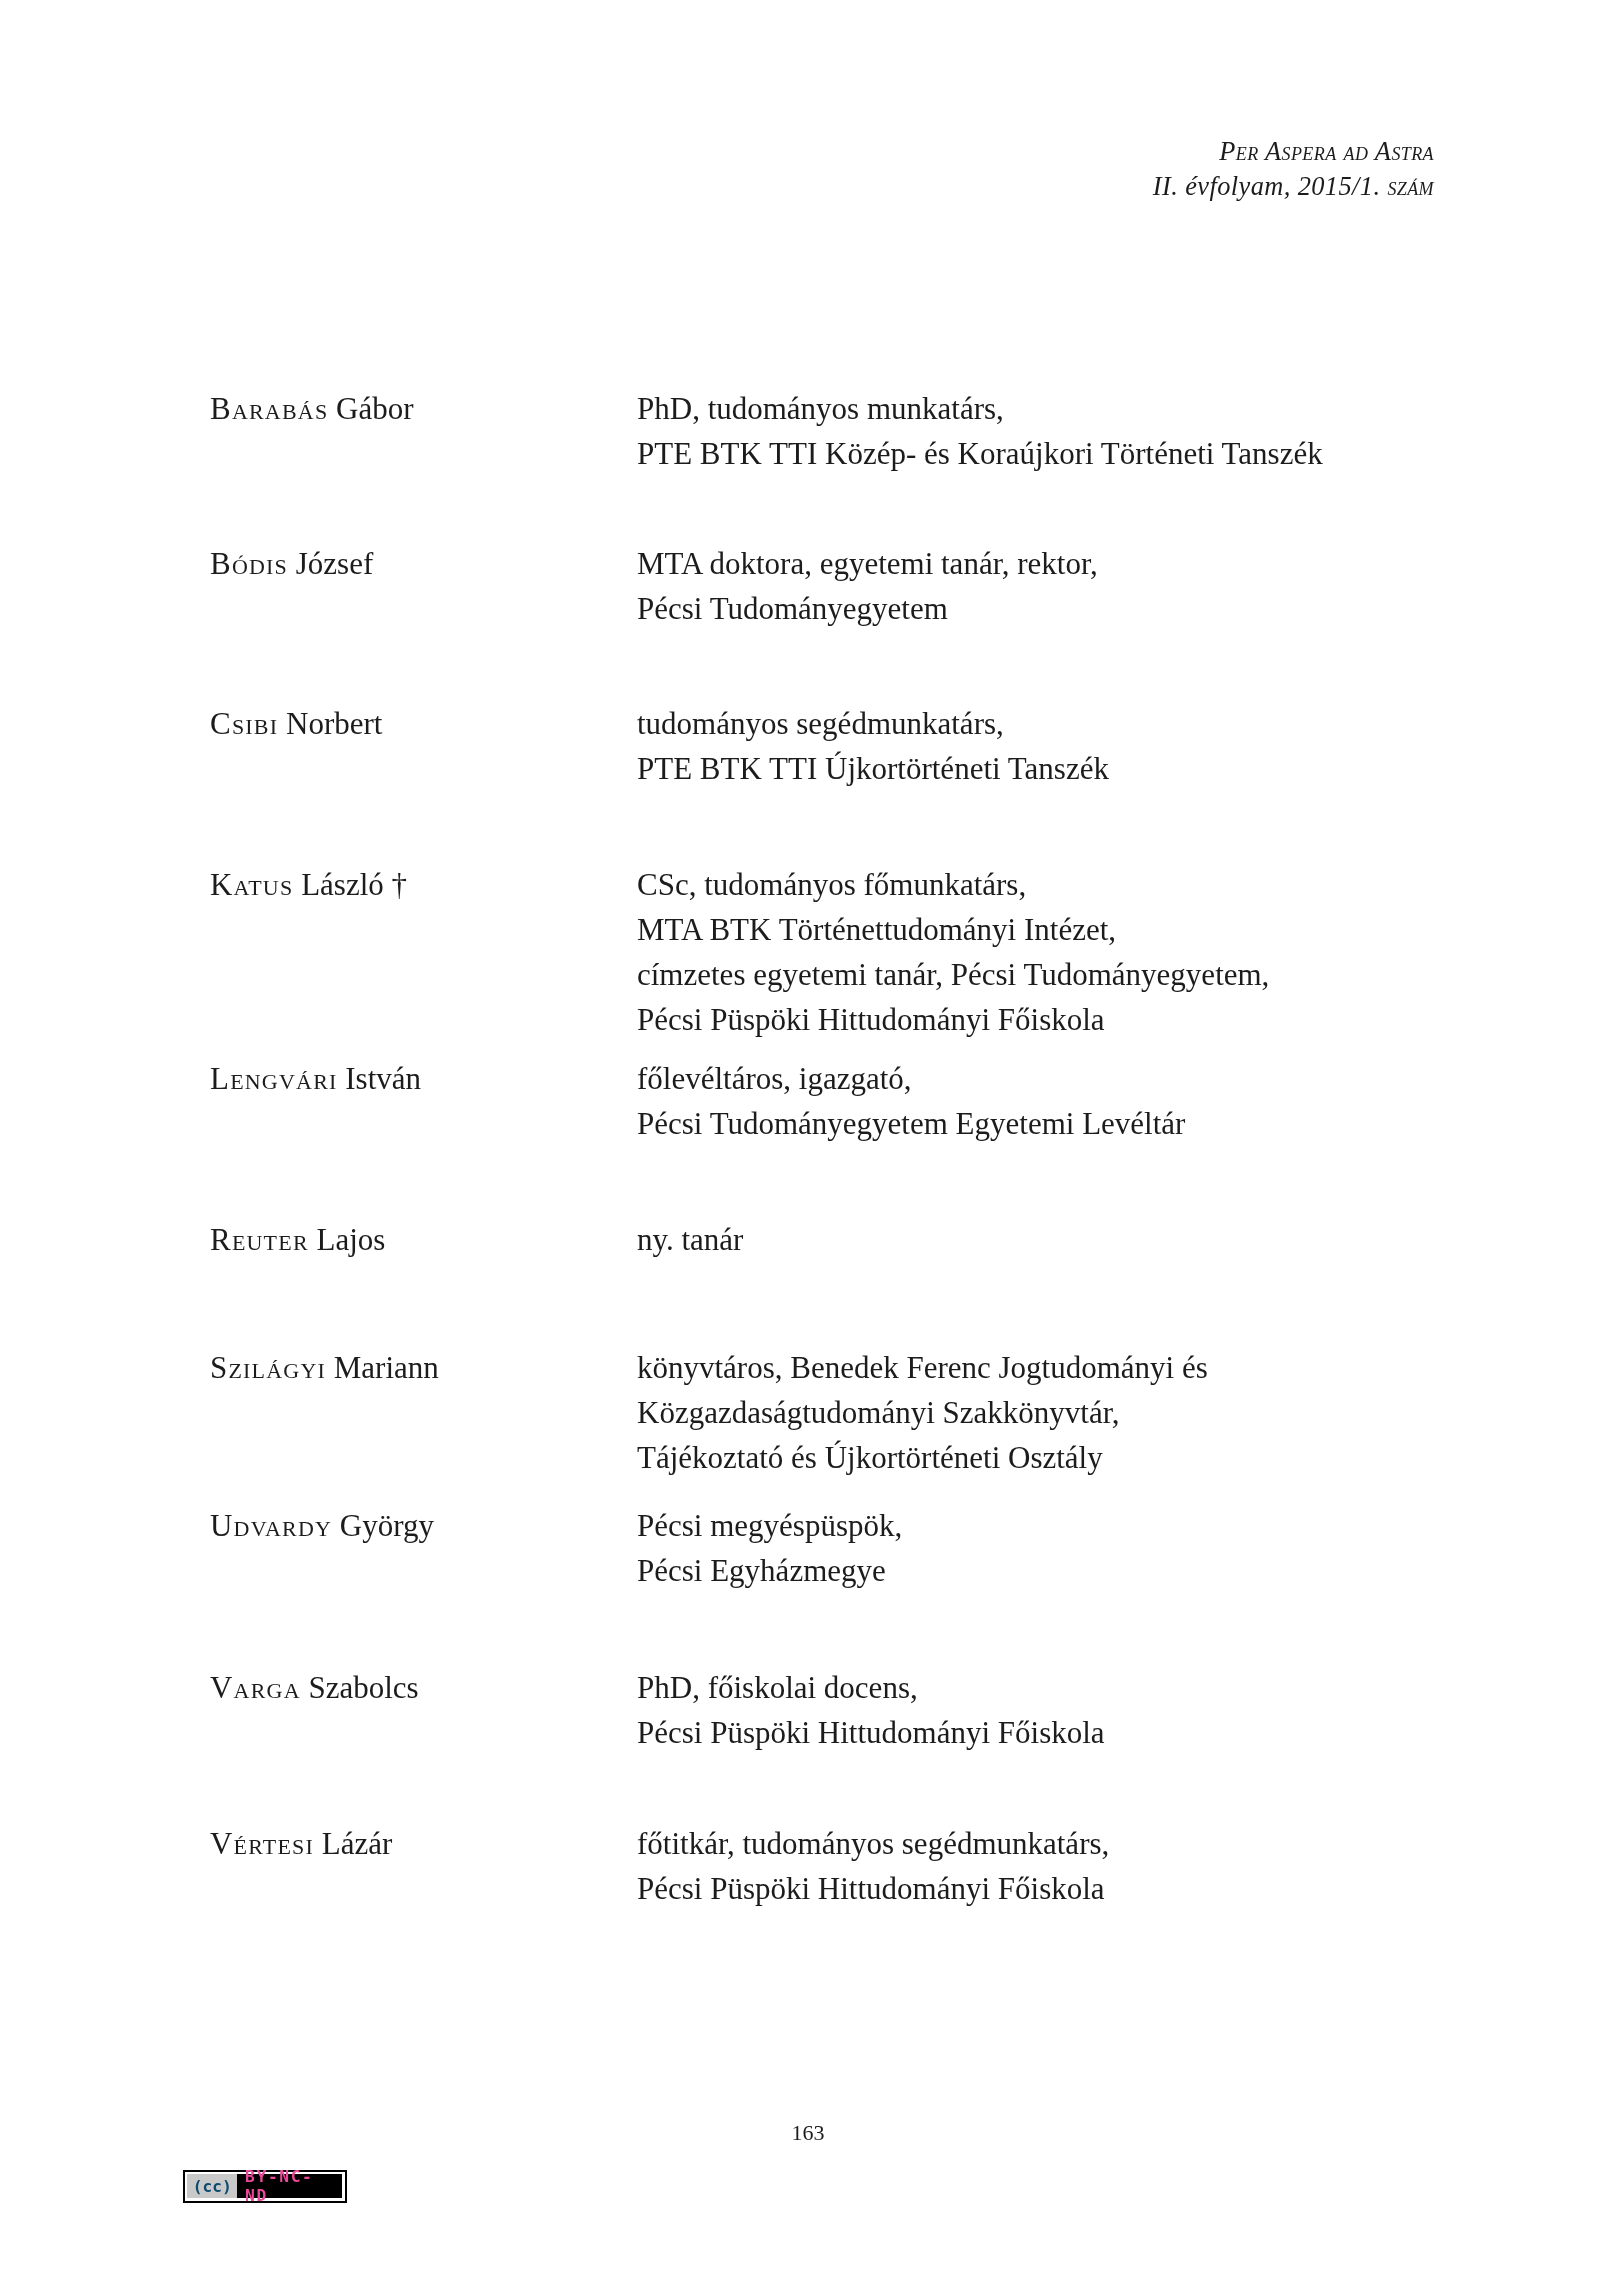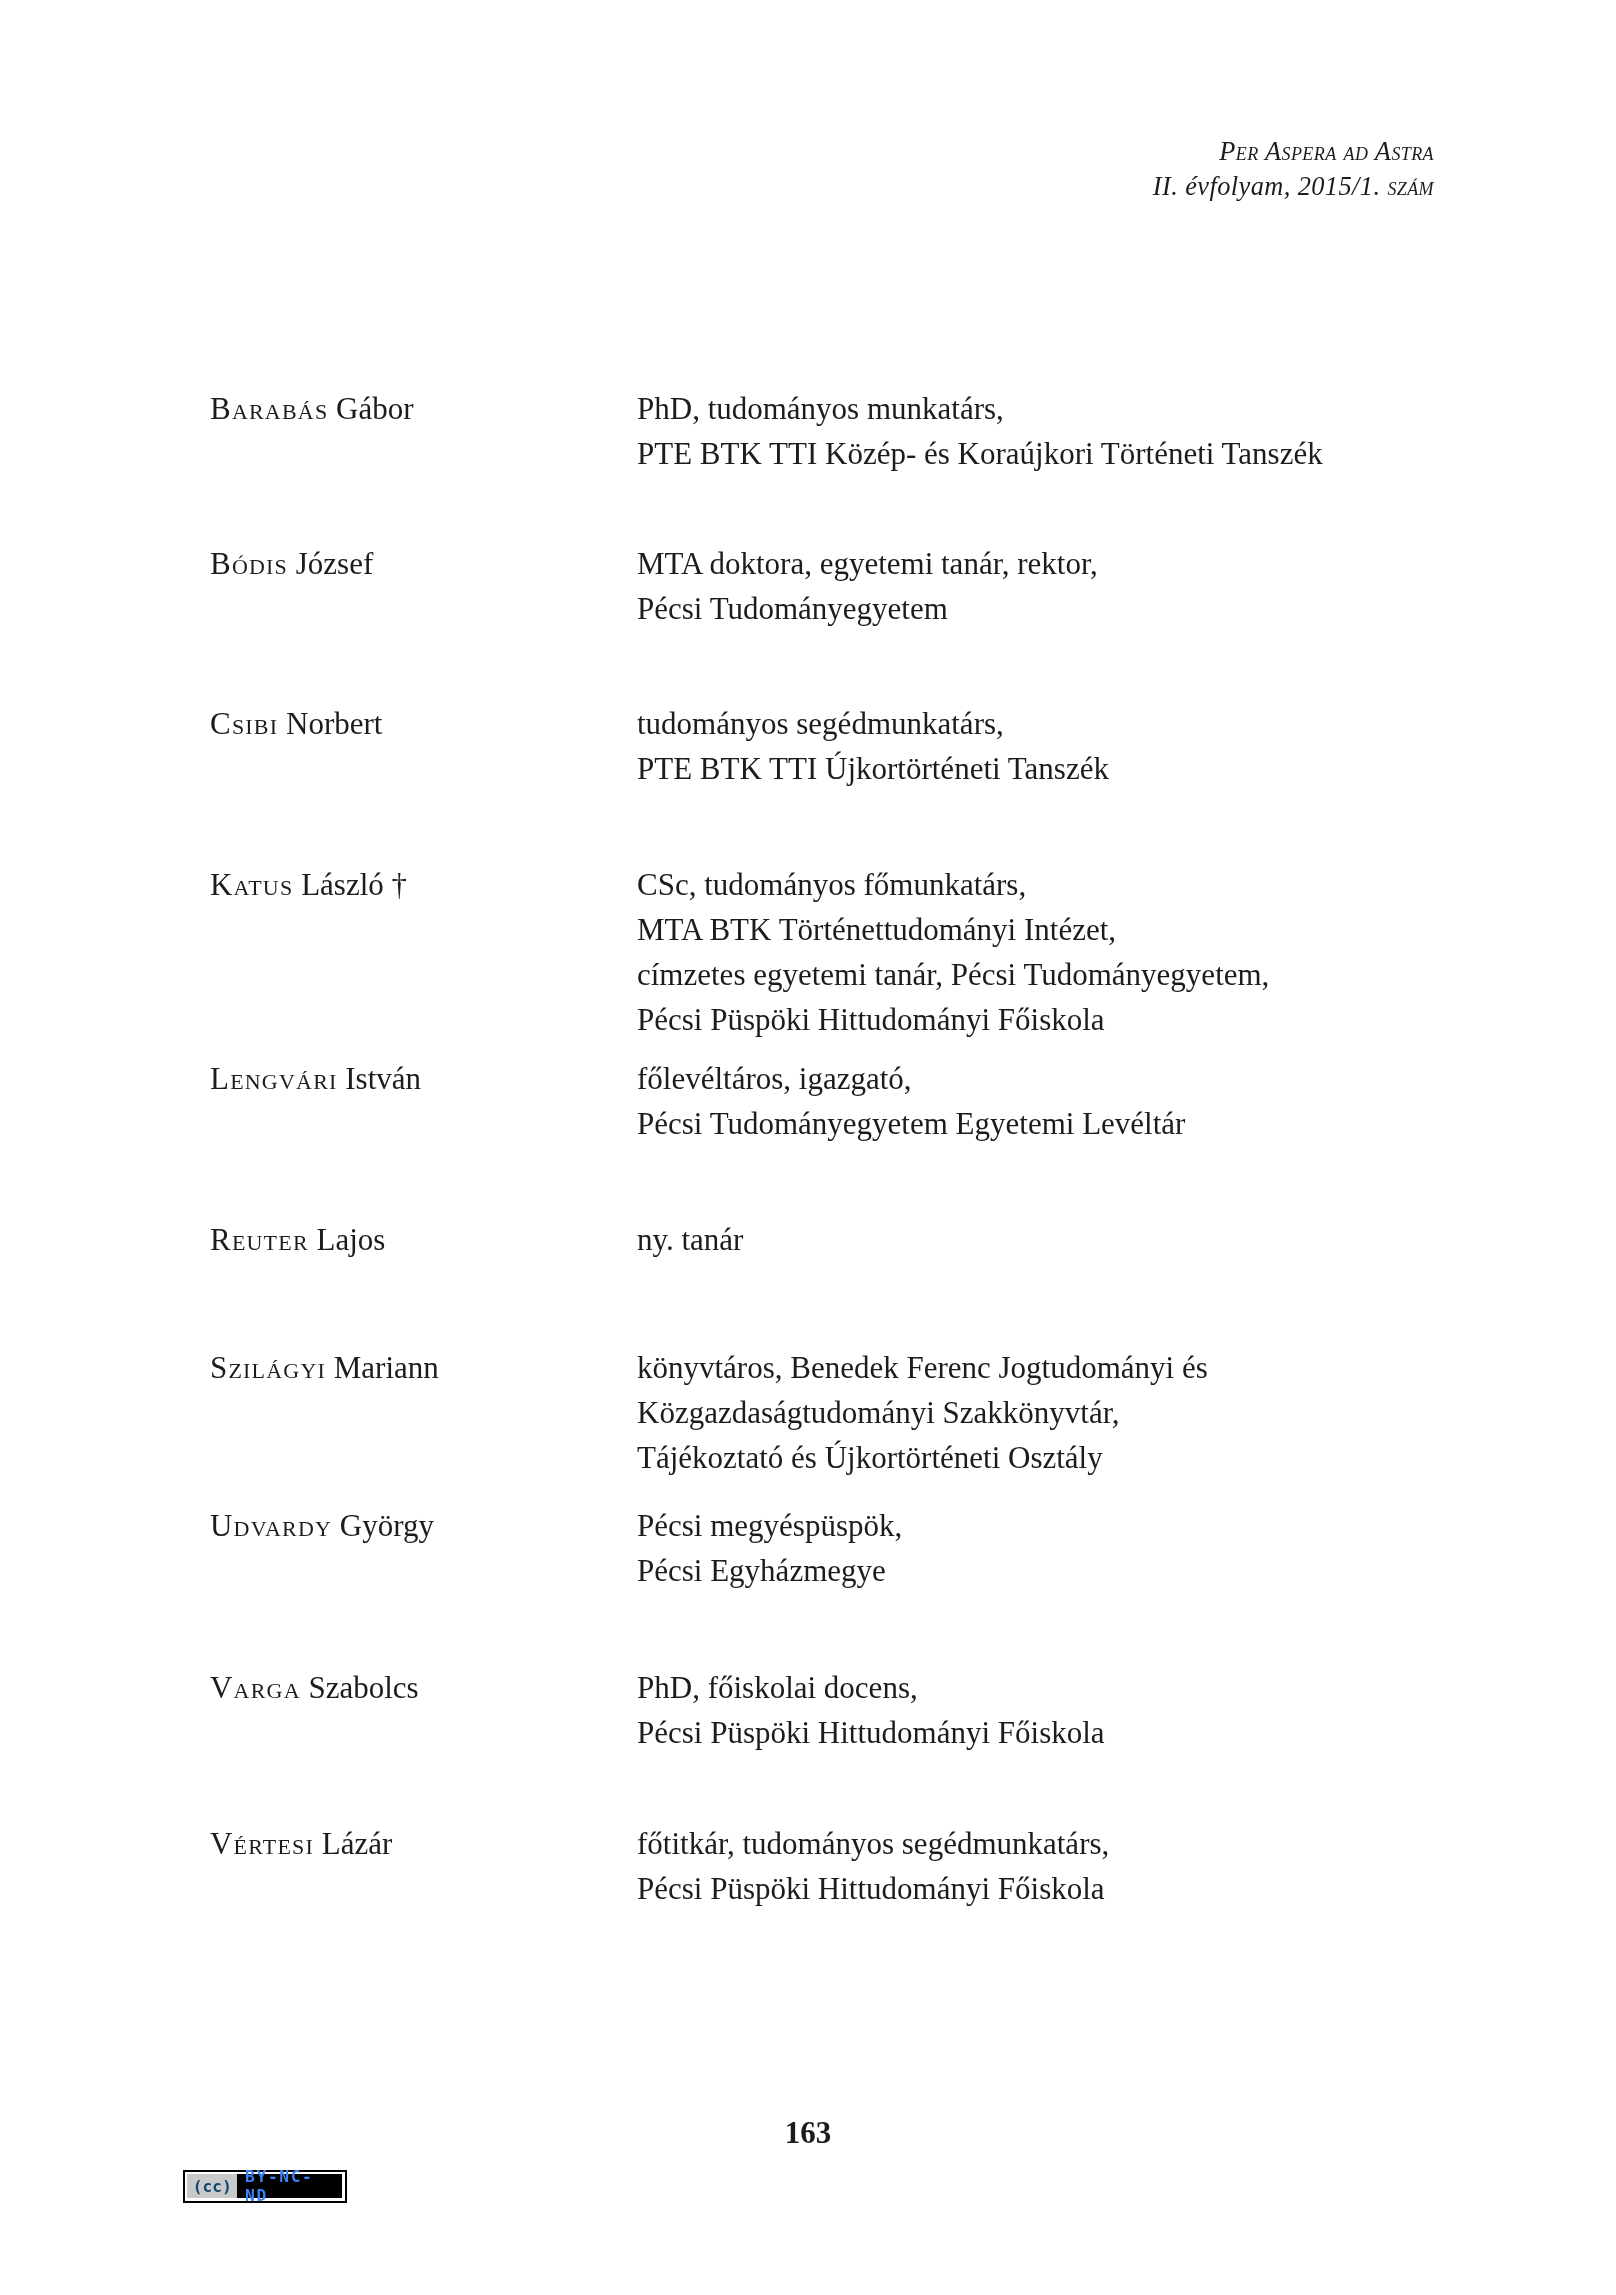--- a/index.html
+++ b/index.html
@@ -66,23 +66,22 @@
     white-space: nowrap;
   }
 
   
   .page-number {
     position: absolute;
     top: 2110px;
     left: 0;
     width: 100%;
     text-align: center;
-    font-size: 31px;
+    font-size: 22px;
     line-height: 45px;
-    font-weight: bold;
   }
   .cc-badge {
     position: absolute;
     left: 183px;
     top: 2170px;
     width: 155px;
     height: 24px;
     border: 2.3px solid #000000;
     background: #ffffff;
     padding: 2.3px;
@@ -99,21 +98,21 @@
     background: #c9c9c9;
     color: #0c4a6e;
     display: flex;
     align-items: center;
     padding: 0 5.4px;
     font-family: "DejaVu Sans Mono", monospace;
     font-weight: bold;
     font-size: 16.3px;
   }
   .cc-label {
-    color: #3b82f6;
+    color: #ec4899;
     display: flex;
     align-items: center;
     padding: 0 7.8px;
     font-family: "DejaVu Sans Mono", monospace;
     font-weight: bold;
     font-size: 16.3px;
     letter-spacing: 1.6px;
   }
 </style>
 </head>

